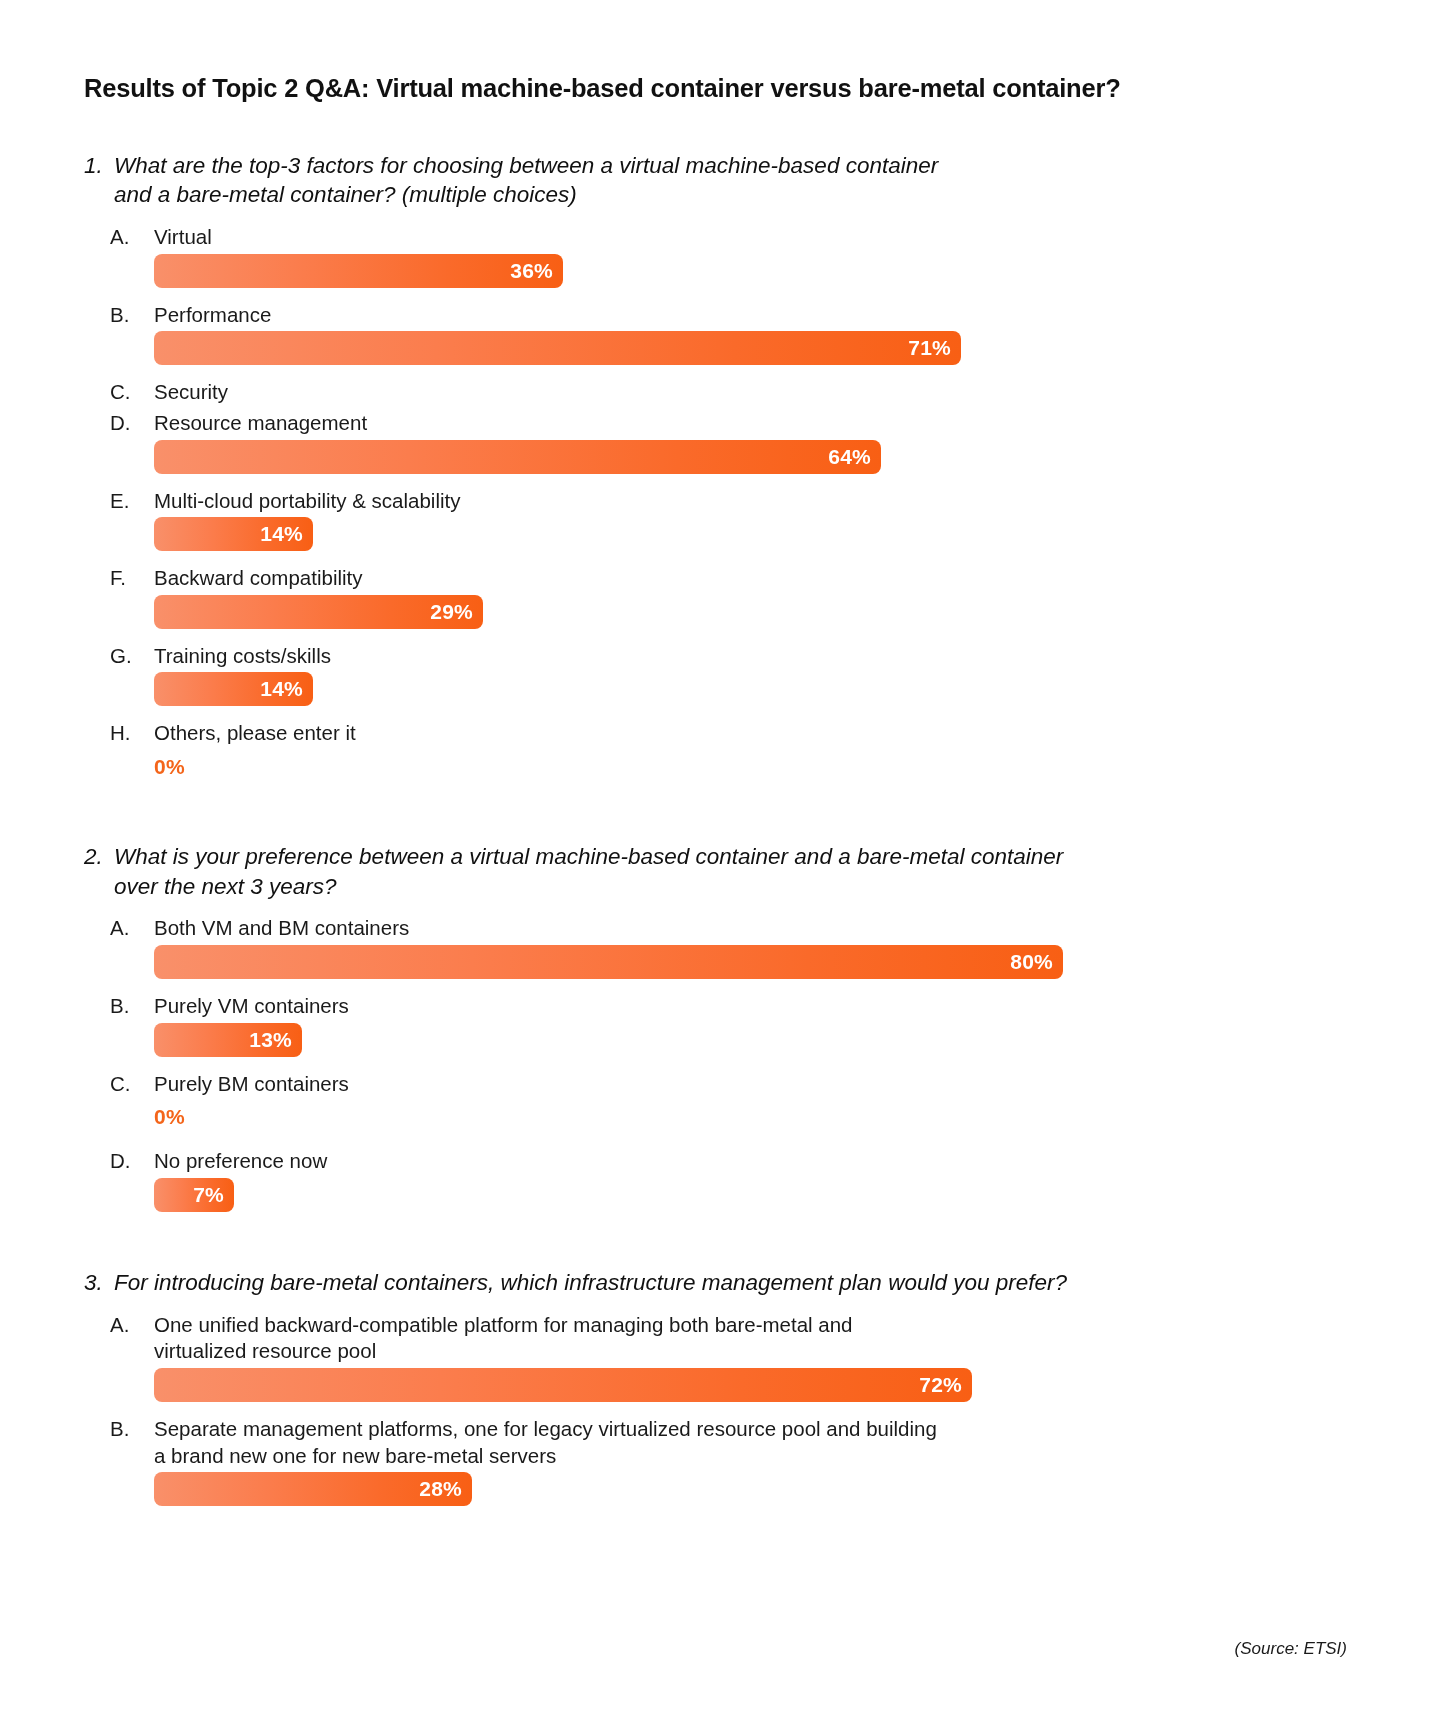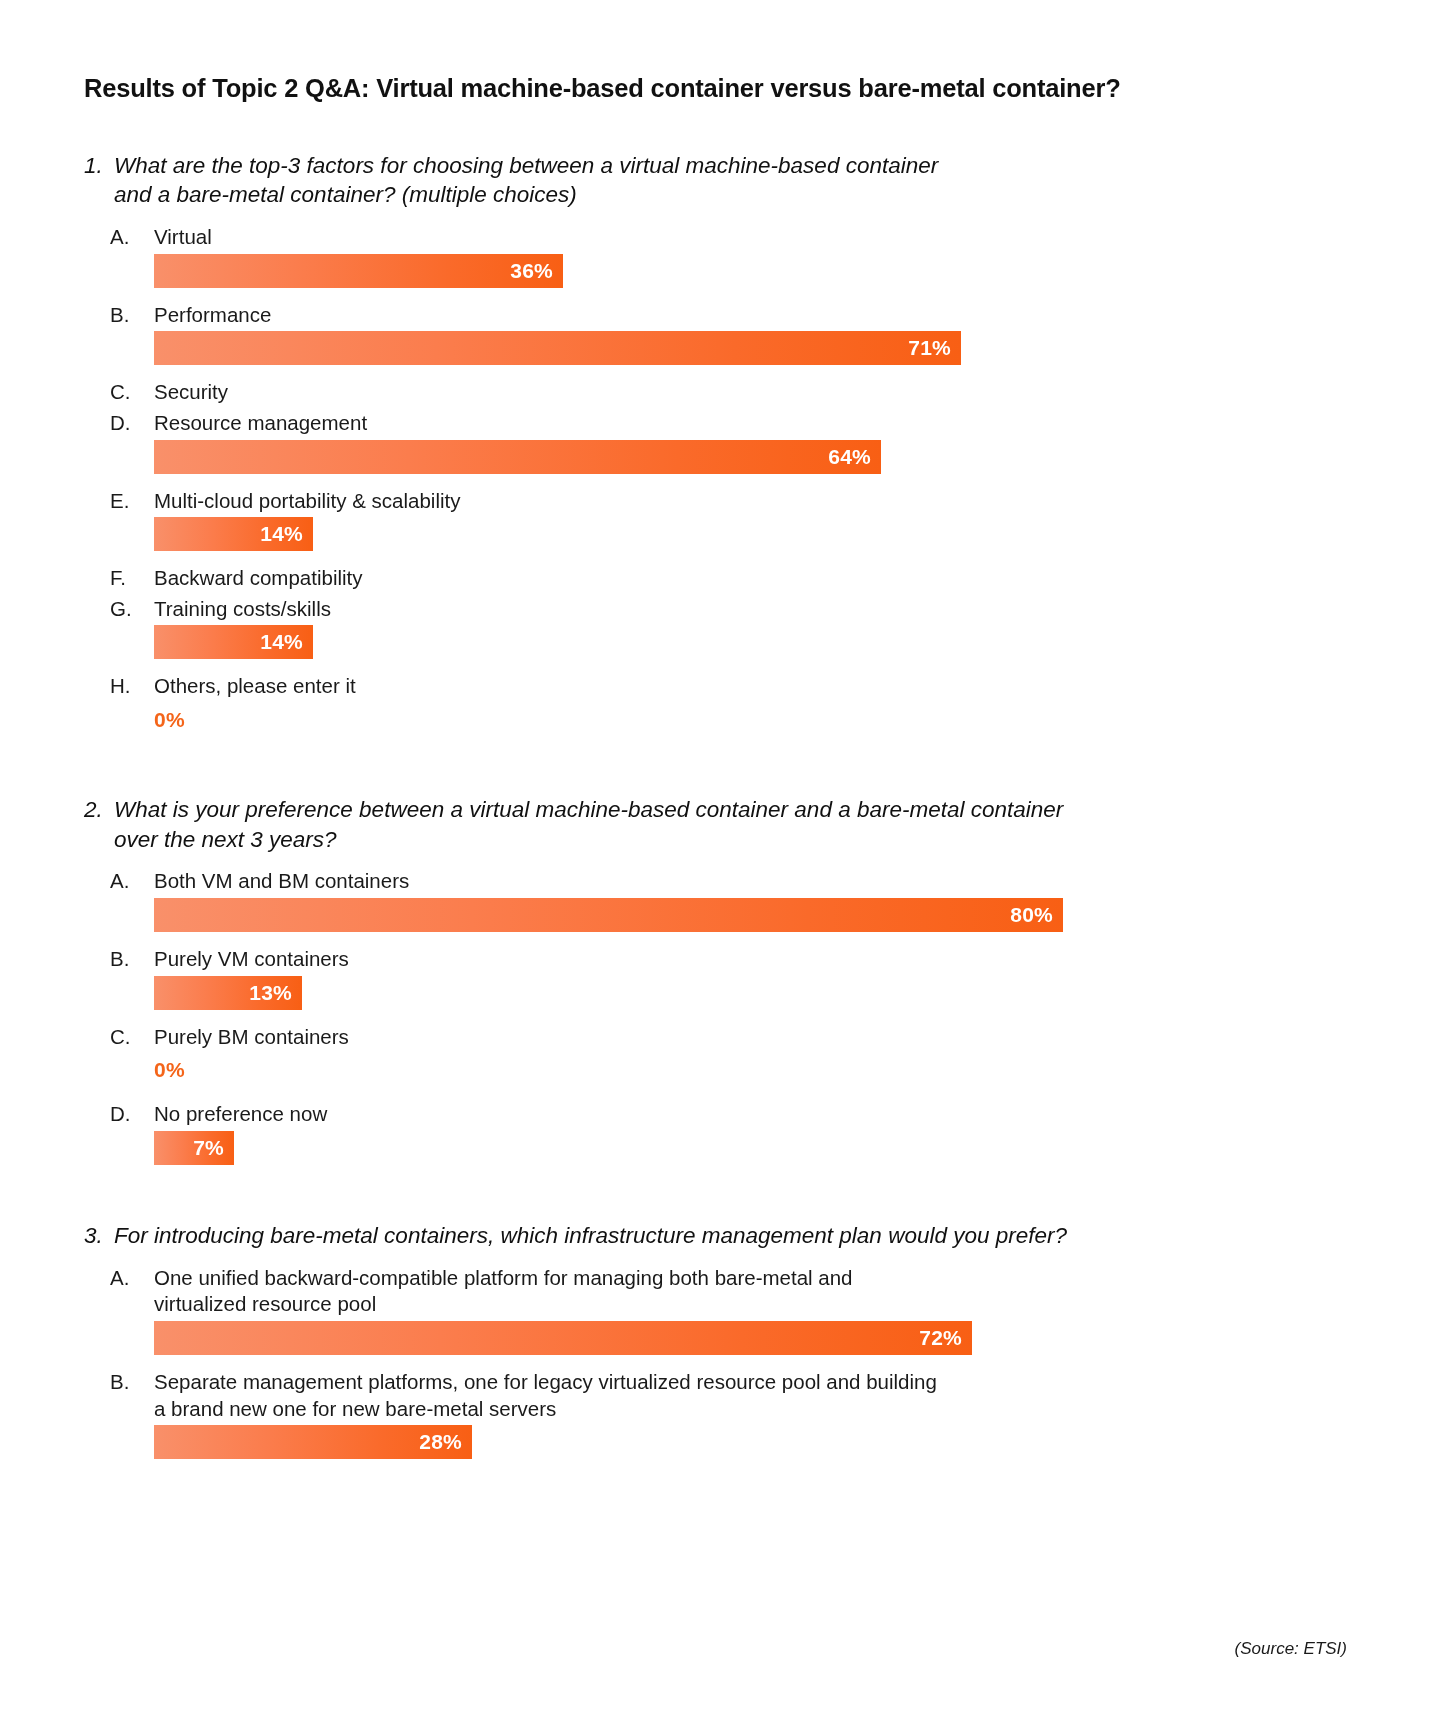--- a/index.html
+++ b/index.html
@@ -95,20 +95,21 @@
   }
   .bar {
     height: 34px;
     background: linear-gradient(to right, #f9906a 0%, #fb7d4d 35%, #fa6a2a 72%, #f85f14 100%);
     display: flex;
     align-items: center;
     justify-content: flex-end;
     box-sizing: border-box;
     padding-right: 10px;
     min-width: 0;
+    border-radius: 8px;
   }
   .bar-value {
     color: #ffffff;
     font-size: 21px;
     font-weight: bold;
     letter-spacing: 0.2px;
     white-space: nowrap;
   }
   .bar-zero {
     background: none;
@@ -197,20 +198,25 @@
               <span class="bar-value">14%</span>
             </div>
           </div>
         </div>
 
         <div class="option">
           <div class="opt-head">
             <span class="opt-letter">F.</span>
             <span class="opt-label">Backward compatibility</span>
           </div>
+          <div class="bar-row">
+            <div class="bar" style="width: 329px;">
+              <span class="bar-value">29%</span>
+            </div>
+          </div>
         </div>
 
         <div class="option">
           <div class="opt-head">
             <span class="opt-letter">G.</span>
             <span class="opt-label">Training costs/skills</span>
           </div>
           <div class="bar-row">
             <div class="bar" style="width: 159px;">
               <span class="bar-value">14%</span>

